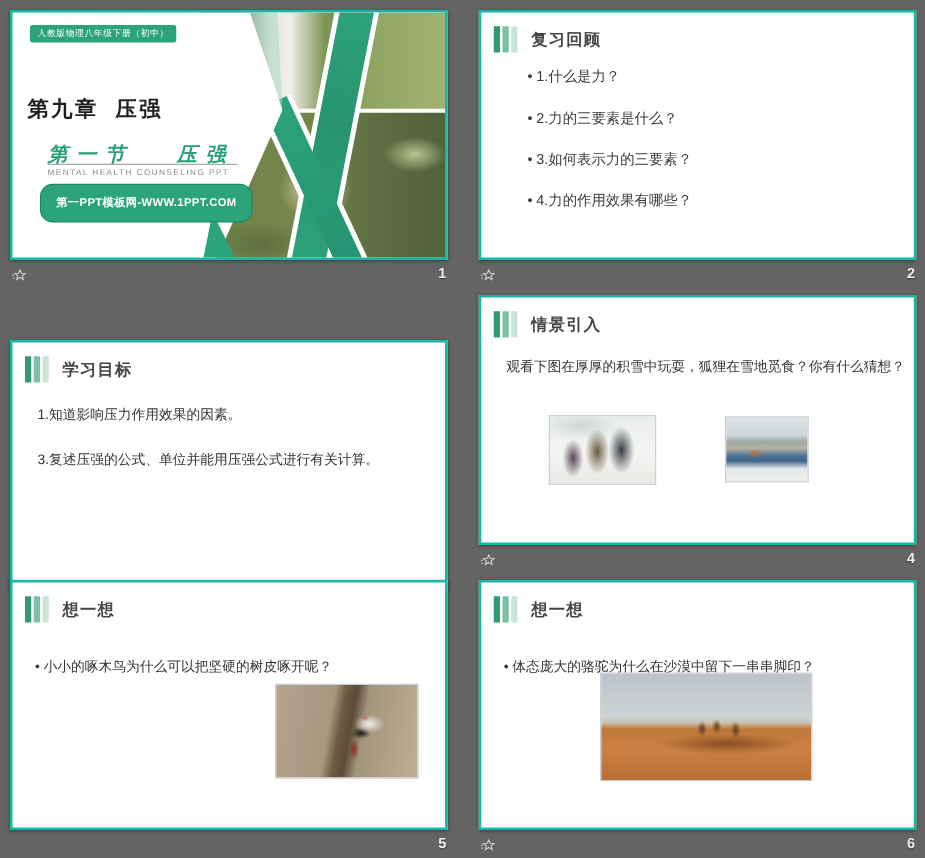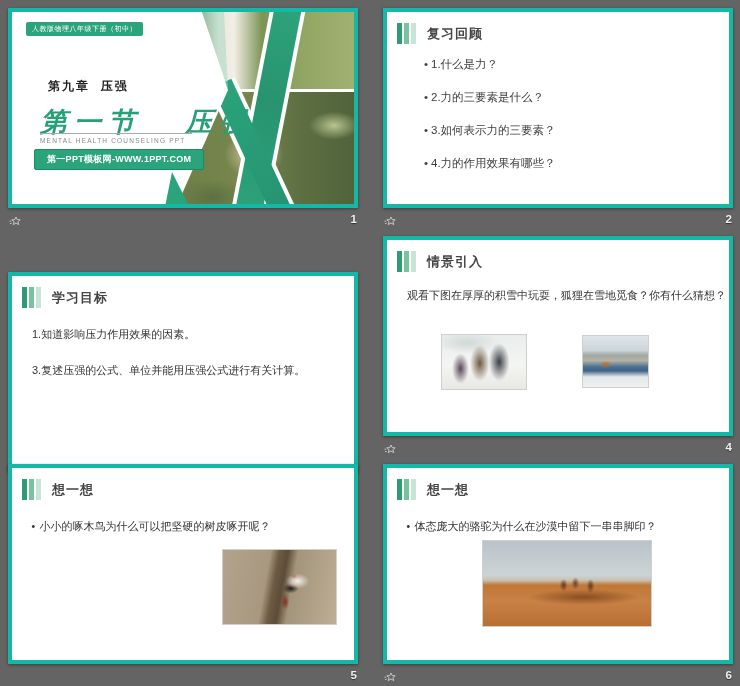--- a/index.html
+++ b/index.html
@@ -9,21 +9,21 @@
 
   .cell { position:absolute; width:350px; }
   #cell-1 { left:8px;   top:8px; }
   #cell-2 { left:383px; top:8px; }
   #cell-3 { left:8px;   top:236px;margin-top:36px; }
   #cell-4 { left:383px; top:236px;text-align:center; }
   #cell-5 { left:8px;   top:464px; }
   #cell-6 { left:383px; top:464px; }
 
   .slide { position:relative; width:350px; height:200px; background:#ffffff;
-           border:4px solid #14b8a6; box-shadow:0 1px 3px rgba(0,0,0,.4); overflow:hidden; }
+           border:2px solid #14b8a6; box-shadow:0 1px 3px rgba(0,0,0,.4); overflow:hidden; }
 
   .meta { position:relative; height:22px; margin-top:3px; }
   .star { position:absolute; left:1px; top:3px; }
   .pagenum { position:absolute; right:1px; top:2px; color:#efefef; font-size:11.5px; font-weight:700;
              text-shadow:0 1px 1px rgba(0,0,0,.5); }
 
   
   .hd { position:absolute; left:10px; top:11px; display:flex; align-items:center; }
   .bars { display:flex; align-items:flex-end; margin-right:9px; }
   .bars i { display:block; width:5px; height:21px; margin-right:2px; }
@@ -51,49 +51,49 @@
       radial-gradient(ellipse 14px 26px at 45% 52%, #6b5a42 0%, rgba(107,90,66,0) 70%),
       radial-gradient(ellipse 15px 27px at 68% 50%, #3a3f46 0%, rgba(58,63,70,0) 70%),
       radial-gradient(ellipse 40px 14px at 30% 14%, #cfd9d6 0%, rgba(207,217,214,0) 80%),
       linear-gradient(180deg,#e9edec 0%, #f4f5f3 55%, #e8e8e4 100%); }
   .fox-snow { left:195px; top:95px; width:67px; height:53px;
     background:
       radial-gradient(ellipse 7px 4px at 35% 56%, #c96a1e 0%, rgba(201,106,30,0) 85%),
       linear-gradient(180deg,#dfe5e8 0%, #cdd6da 28%, #9fa8a4 38%, #b7b3a4 48%, #4f7396 60%, #3d6286 68%, #e3e8ea 80%, #eef0ef 100%); }
 
   
-  .think-text { position:absolute; left:18px; top:51px; right:8px; font-size:11px; color:#333; white-space:nowrap;font-family:Liberation Mono, monospace; }
+  .think-text { position:absolute; left:18px; top:60px; right:8px; font-size:11px; color:#333; white-space:nowrap; }
   .think-text::before { content:"•"; margin-right:3px; }
   .woodpecker { left:210px; top:81px; width:115px; height:76px;
     background:
       radial-gradient(ellipse 16px 10px at 66% 42%, #f2f0ec 0%, rgba(242,240,236,0) 75%),
       radial-gradient(ellipse 10px 6px at 60% 52%, #1d1b1a 0%, rgba(29,27,26,0) 80%),
       radial-gradient(ellipse 4px 3px at 63% 36%, #c03224 0%, rgba(192,50,36,0) 85%),
       radial-gradient(ellipse 5px 10px at 55% 70%, #8c2c20 0%, rgba(140,44,32,0) 80%),
       linear-gradient(100deg,#b3a38d 0%, #a89880 38%, #6d5b44 45%, #5c4c38 52%, #a3947c 60%, #beae96 100%); }
   .camels { left:95px; top:72px; width:170px; height:87px;
     background:
       radial-gradient(ellipse 5px 8px at 48% 52%, #5e3c22 0%, rgba(94,60,34,0) 80%),
       radial-gradient(ellipse 5px 8px at 55% 50%, #6b4426 0%, rgba(107,68,38,0) 80%),
       radial-gradient(ellipse 5px 9px at 64% 53%, #5e3c22 0%, rgba(94,60,34,0) 80%),
       radial-gradient(ellipse 70px 10px at 60% 66%, #8a4d22 0%, rgba(138,77,34,0) 80%),
       linear-gradient(180deg,#b9c3c9 0%, #cdd4d6 40%, #c9c2b4 46%, #c07838 52%, #c98145 70%, #b96f33 100%); }
 
   
   .badge { position:absolute; left:14px; top:10px; background:#2ba37b; color:#fff; font-size:7px;
            padding:2px 6px; border-radius:2px; letter-spacing:.5px; white-space:nowrap; }
-  .chapter { position:absolute; left:36px; top:66px; font-size:12px; font-weight:700; color:#1f1f1f;
+  .chapter { position:absolute; left:12px; top:66px; font-size:17px; font-weight:700; color:#1f1f1f;
              letter-spacing:2px; white-space:pre; }
-  .sect-title { position:absolute; left:28px; top:92px; font-size:27px; font-weight:700; font-style:italic;
+  .sect-title { position:absolute; left:28px; top:104px; font-size:16px; font-weight:700; font-style:italic;
                 color:#27a077; letter-spacing:7px; white-space:pre; }
   .title-rule { position:absolute; left:28px; top:121px; width:152px; height:1px; background:#a9a9a9; }
   .subtitle-en { position:absolute; left:28px; top:125px; font-size:6.5px; color:#8a8a8a;
                  letter-spacing:1.2px; white-space:nowrap; }
   .pill { position:absolute; left:22px; top:137px; background:#2ba37b; border:1px solid #1f8a66;
-          color:#fff; font-size:9px; font-weight:700; padding:3px 12px; border-radius:2px;
+          color:#fff; font-size:9px; font-weight:700; padding:8px 12px; border-radius:10px;
           letter-spacing:.3px; white-space:nowrap; z-index:9; }
 
   .photo { position:absolute; left:150px; top:0; width:200px; height:200px; }
   .photo-top { position:absolute; left:0; top:0; width:100%; height:78px;
     background:linear-gradient(90deg,#3c5a34 0%, #4b6b3e 16%, #e8e6dc 28%, #f2efe6 36%,
                #7d9456 50%, #93a765 72%, #a3b273 100%); }
   .photo-bottom { position:absolute; left:0; top:80px; width:100%; height:120px;
     background:
       radial-gradient(ellipse 42px 34px at 46% 52%, #dccba6 0%, rgba(220,203,166,0) 70%),
       radial-gradient(ellipse 50px 26px at 25% 88%, #5d7040 0%, rgba(93,112,64,0) 70%),

